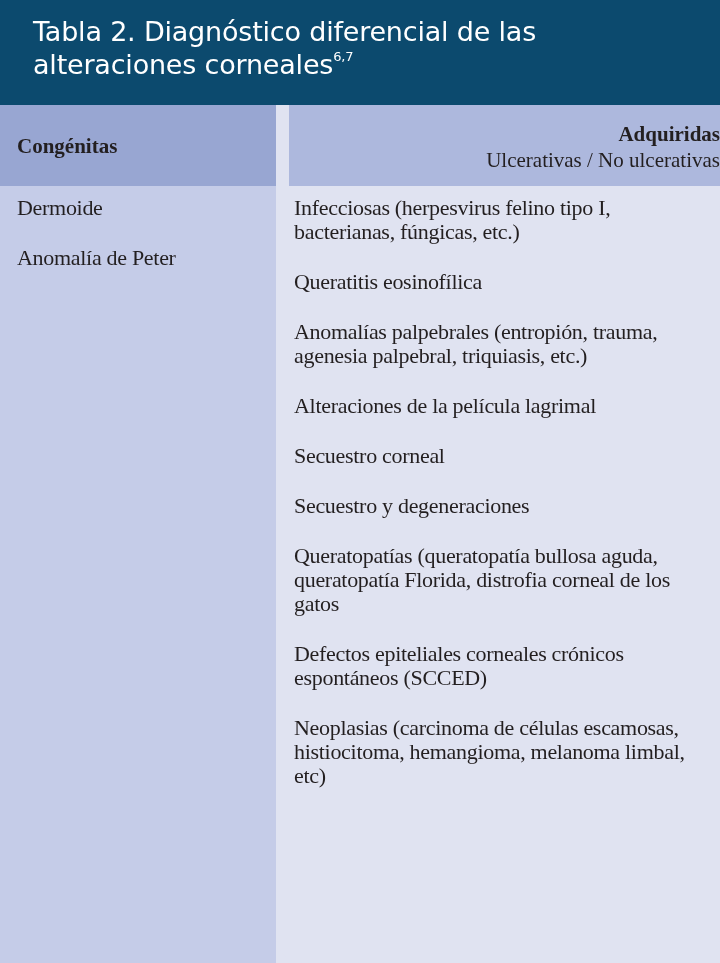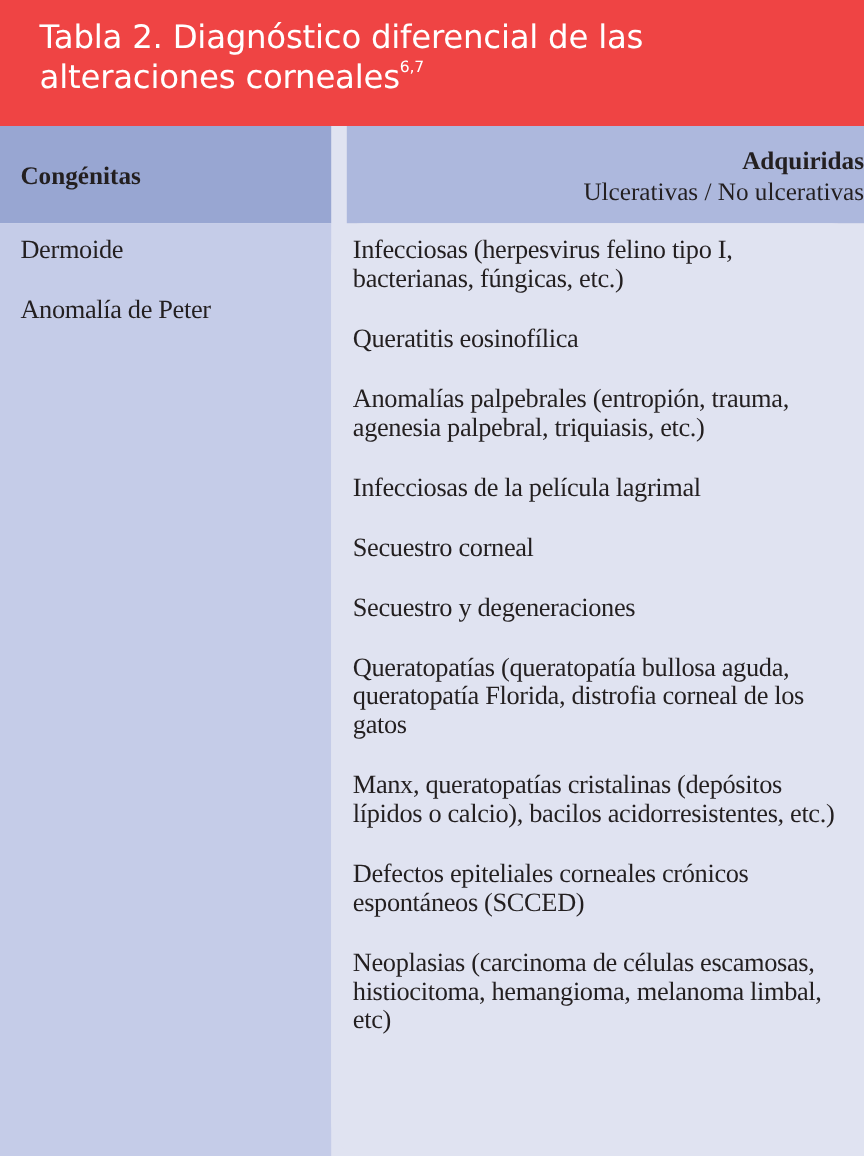--- a/index.html
+++ b/index.html
@@ -4,21 +4,21 @@
   <style>
     html, body { margin: 0; padding: 0; }
     body {
       width: 720px; height: 963px; overflow: hidden;
       background: #e0e3f1;
       font-family: "Liberation Serif", "DejaVu Serif", serif;
       color: #231f20;
     }
     .title-bar {
       position: absolute; left: 0; top: 0; width: 720px; height: 105px;
-      background: #ef4444;
+      background: #0c4a6e;
       box-sizing: border-box;
       padding: 15px 0 0 33px;
     }
     .title-text {
       font-family: "DejaVu Sans", "Liberation Sans", sans-serif;
       color: #ffffff;
       font-size: 27px;
       line-height: 33px;
       font-weight: normal;
       letter-spacing: -0.2px;
@@ -76,21 +76,20 @@
 
 <div class="body-row">
   <div class="col-left">
     <div class="cell-text left-item">Dermoide</div>
     <div class="cell-text left-item">Anomalía de Peter</div>
   </div>
   <div class="col-right">
     <div class="cell-text right-item" style="width:410px">Infecciosas (herpesvirus felino tipo I, bacterianas, fúngicas, etc.)</div>
     <div class="cell-text right-item">Queratitis eosinofílica</div>
     <div class="cell-text right-item" style="width:400px">Anomalías palpebrales (entropión, trauma, agenesia palpebral, triquiasis, etc.)</div>
-    <div class="cell-text right-item" style="width:420px">Infecciosas de la película lagrimal</div>
+    <div class="cell-text right-item" style="width:420px">Alteraciones de la película lagrimal</div>
     <div class="cell-text right-item">Secuestro corneal</div>
     <div class="cell-text right-item">Secuestro y degeneraciones</div>
     <div class="cell-text right-item" style="width:415px">Queratopatías (queratopatía bullosa aguda, queratopatía Florida, distrofia corneal de los gatos</div>
-    <div class="cell-text right-item" style="width:420px">Manx, queratopatías cristalinas (depósitos lípidos o calcio), bacilos acidorresistentes, etc.)</div>
     <div class="cell-text right-item" style="width:360px">Defectos epiteliales corneales crónicos espontáneos (SCCED)</div>
     <div class="cell-text right-item" style="width:420px">Neoplasias (carcinoma de células escamosas, histiocitoma, hemangioma, melanoma limbal, etc)</div>
   </div>
 </div>
 
 </body></html>

